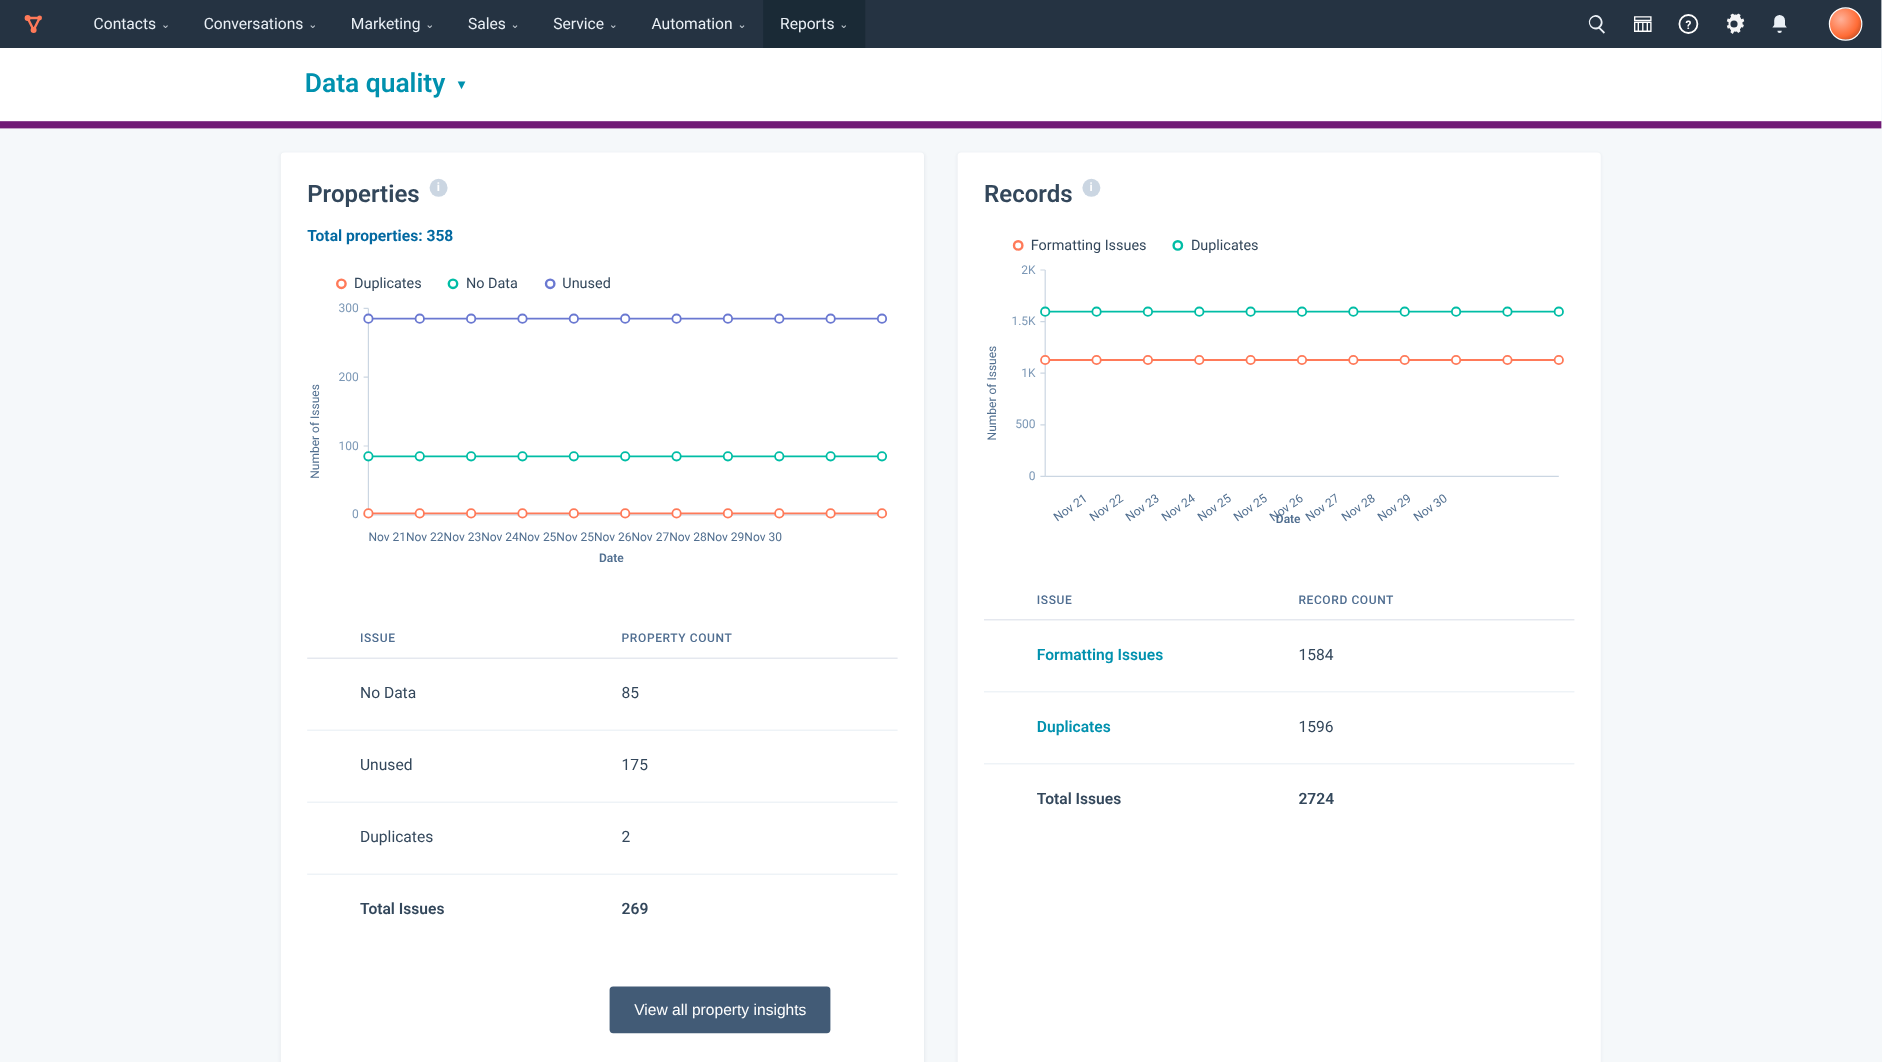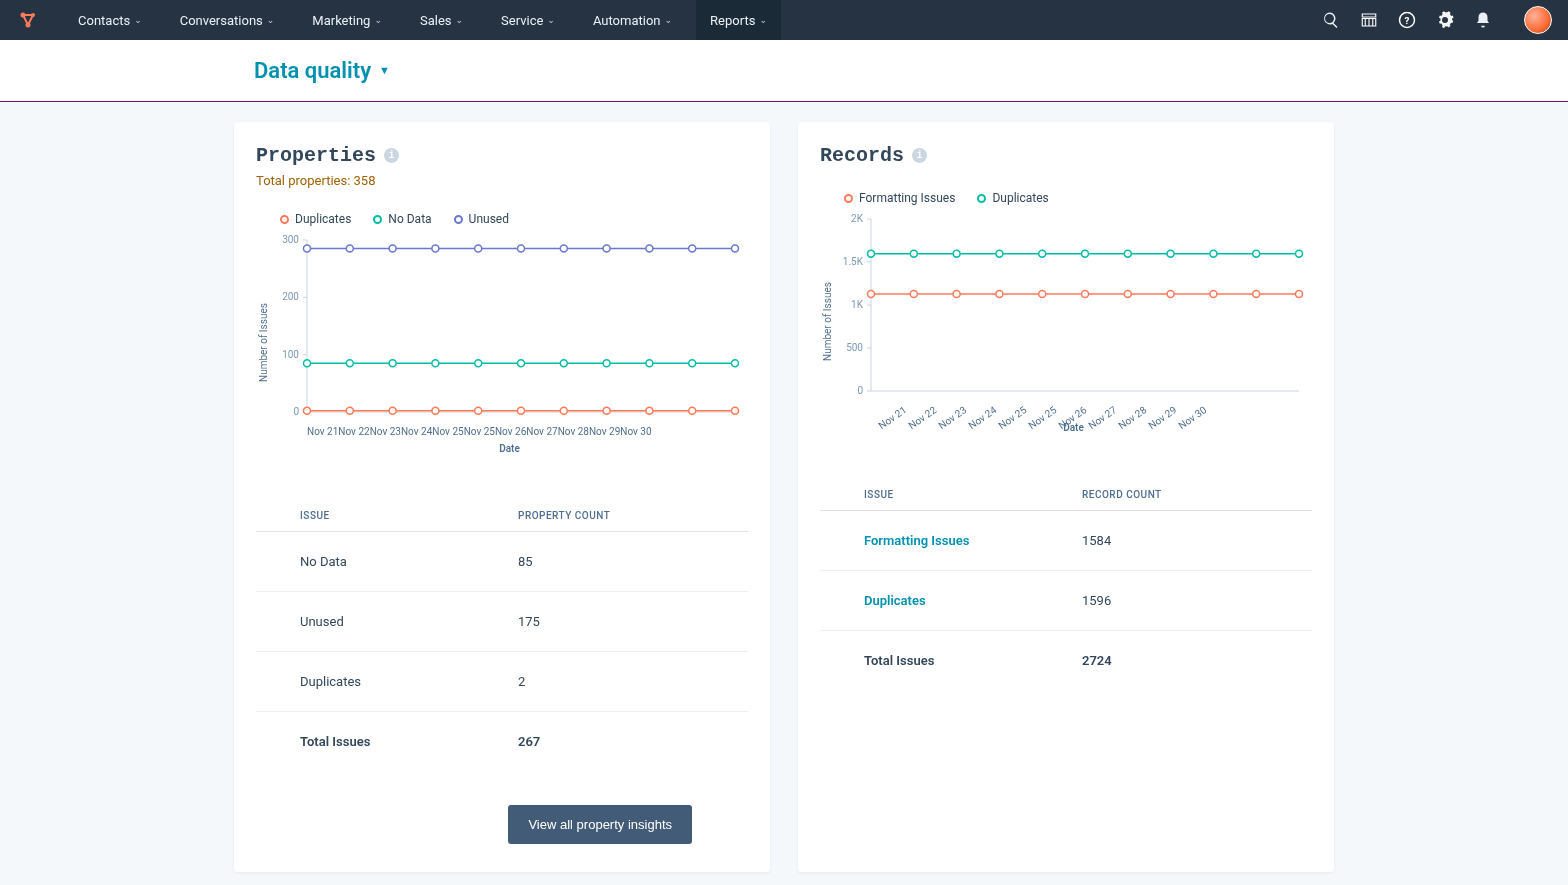--- a/index.html
+++ b/index.html
@@ -1,34 +1,34 @@
 <!DOCTYPE html>
 <html><head>
 <meta charset="utf-8">
 <style>
 * { box-sizing: border-box; margin: 0; padding: 0; }
 body { font-family: -apple-system, BlinkMacSystemFont, "Segoe UI", Roboto, Helvetica, Arial, sans-serif; background: #f5f8fa; color: #33475b; width: 1568px; }
 .topnav { background: #253342; height: 40px; display: flex; align-items: center; padding: 0 16px; color: #fff; }
 .logo { width: 24px; height: 24px; margin-right: 24px; }
-.nav-items { display: flex; gap: 10px; }
+.nav-items { display: flex; gap: 0; }
 .nav-item { padding: 0 14px; height: 40px; display: flex; align-items: center; font-size: 13px; color: #eaf0f6; cursor: pointer; gap: 4px; }
 .nav-item.active { background: #1a2a36; }
 .chev { font-size: 9px; opacity: .8; }
 .nav-right { margin-left: auto; display: flex; align-items: center; gap: 20px; }
 .nav-right .icon { width: 18px; height: 18px; fill: #eaf0f6; cursor: pointer; }
 .avatar { width: 28px; height: 28px; border-radius: 50%; background: radial-gradient(circle at 35% 35%, #ffb199, #ff6b35 60%, #8b3a1c 100%); border: 1px solid #fff; margin-left: 12px; cursor: pointer; }
-.subheader { background: #fff; border-bottom: 1px solid #701a75; padding: 18px 0; }
+.subheader { background: #fff; border-bottom: 6px solid #701a75; padding: 18px 0; }
 .subheader-inner { max-width: 1100px; margin: 0 auto; padding-left: 20px; display: flex; align-items: center; gap: 8px; }
 .page-title { font-size: 22px; font-weight: 600; color: #0091ae; cursor: pointer; }
 .page-title-caret { color: #0091ae; font-size: 11px; }
 .content { display: flex; gap: 28px; padding: 20px 0 40px; max-width: 1100px; margin: 0 auto; justify-content: center; }
 .card { background: #fff; width: 536px; padding: 22px 22px 28px; border-radius: 3px; box-shadow: 0 1px 3px rgba(45,62,80,.07); position: relative; }
-.card-title { font-size: 20px; font-weight: 600; color: #33475b; display: flex; align-items: center; gap: 8px; font-family: Liberation Mono, monospace; }
+.card-title { font-size: 20px; font-weight: 600; color: #33475b; display: flex; align-items: flex-start; gap: 8px; }
 .info-badge { width: 15px; height: 15px; border-radius: 50%; background: #cbd6e2; color: #fff; font-size: 10px; font-weight: 700; display: inline-flex; align-items: center; justify-content: center; cursor: pointer; }
-.card-sub { font-size: 13px; color: #a16207; margin-top: 6px; }
+.card-sub { font-size: 13px; color: #0369a1; margin-top: 17px; font-weight: bold; }
 .legend { display: flex; gap: 22px; margin: 24px 0 6px 24px; font-size: 12px; }
 .legend-item { display: flex; align-items: center; gap: 6px; }
 .legend-marker { width: 9px; height: 9px; border-radius: 50%; border: 2px solid; background: #fff; }
 .chart-wrap { display: flex; }
 .y-axis-label { writing-mode: vertical-rl; transform: rotate(180deg); font-size: 10px; color: #516f90; text-align: center; padding: 0 2px; }
 .chart-body { flex: 1; }
 svg.chart { display: block; }
 .x-labels { display: flex; font-size: 10px; color: #516f90; padding-left: 36px; padding-right: 6px; margin-top: 4px; }
 .x-axis-title { text-align: center; font-size: 10px; font-weight: 600; color: #516f90; margin-top: 6px; }
 .table-section { margin-top: 46px; }
@@ -217,21 +217,21 @@
             <div class="col-issue">Unused</div>
             <div class="col-val">175</div>
           </div>
           <div class="trow">
             <div class="col-issue">Duplicates</div>
             <div class="col-val">2</div>
           </div>
         </div>
       <div class="tfoot">
         <div class="col-issue">Total Issues</div>
-        <div class="col-val">267</div>
+        <div class="col-val">269</div>
       </div>
     </div>
 
     <button class="insights-btn">View all property insights</button>
   </div>
 
   <div class="card">
     <div class="card-title">
       <span>Records</span>
       <span class="info-badge">i</span>

